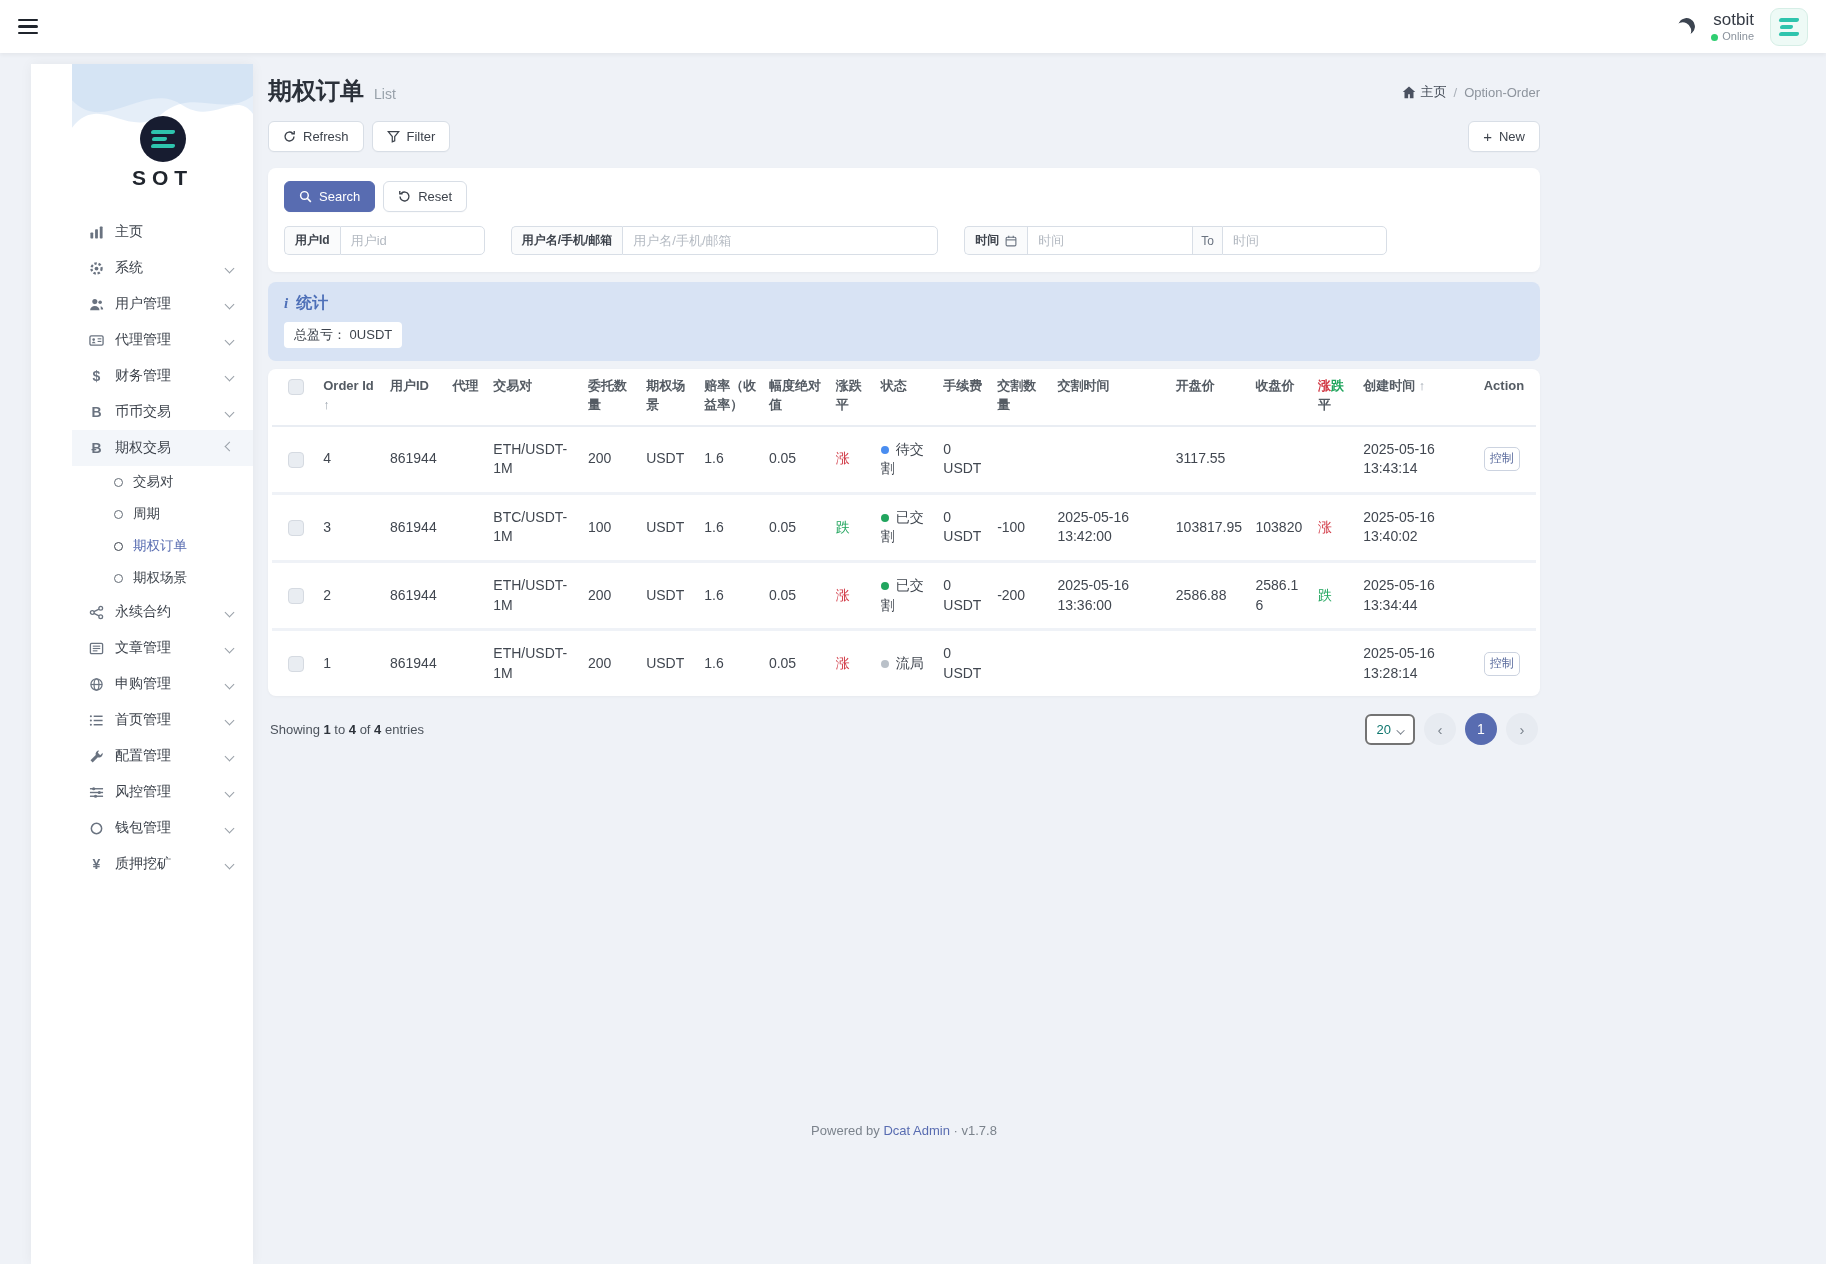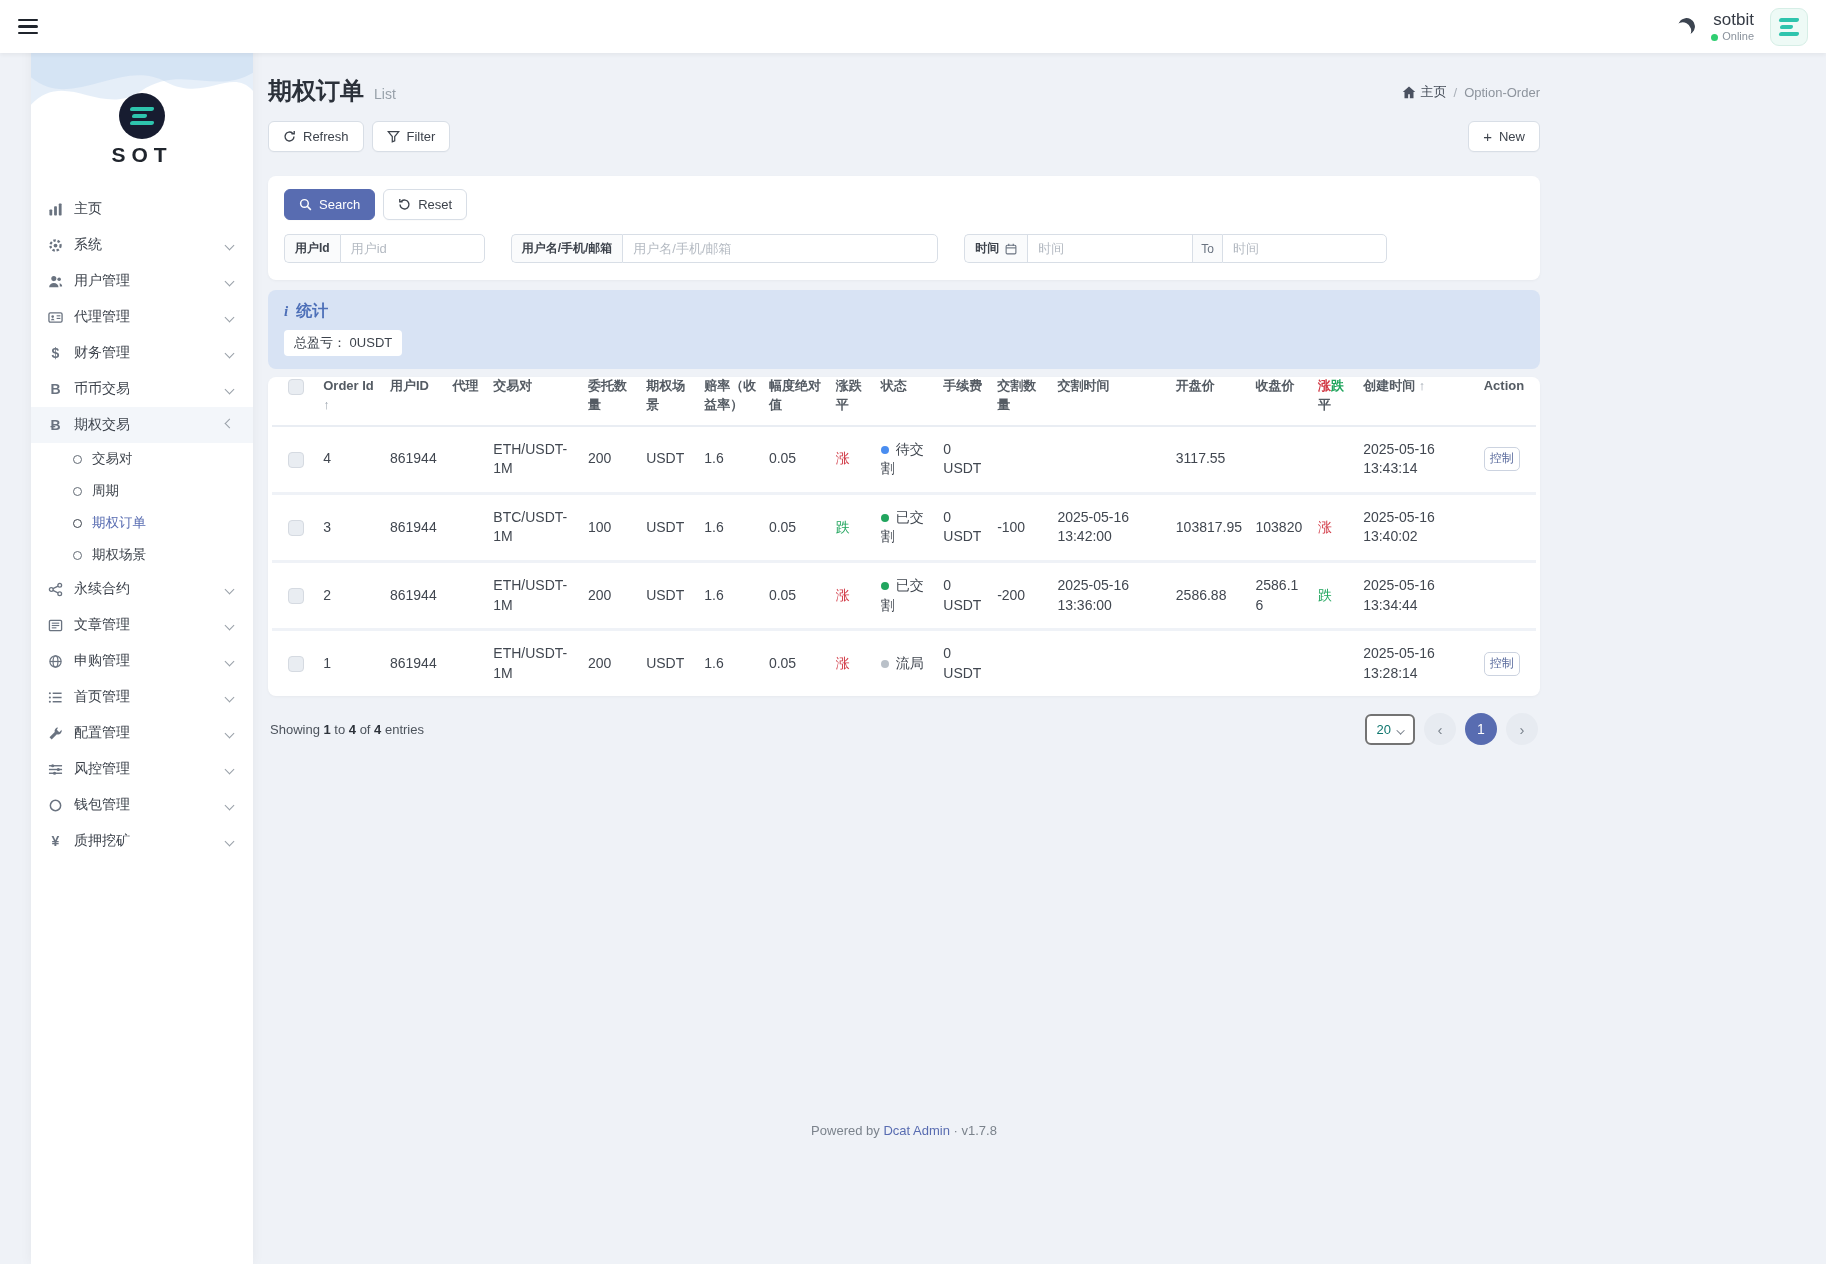--- a/index.html
+++ b/index.html
@@ -26,23 +26,24 @@
   .user-block { text-align:right; line-height:1.25; cursor:pointer; }
   .user-name { font-size:17px; color:#353b45; }
   .user-status { font-size:11px; color:#8a929c; display:flex; align-items:center; justify-content:flex-end; gap:4px; }
   .online-dot { width:7px; height:7px; border-radius:50%; background:#2fce71; display:inline-block; }
   .avatar { width:38px; height:38px; border-radius:9px; background:#eefaf6; border:1px solid #d6eee6; display:flex; flex-direction:column; align-items:center; justify-content:center; gap:3px; cursor:pointer; }
   .avatar i, .logo-circle i { display:block; height:4px; border-radius:2px; background:#2ec4ad; transform: skewX(-14deg); }
   .avatar i:nth-child(1){width:20px;} .avatar i:nth-child(2){width:13px; margin-right:5px;} .avatar i:nth-child(3){width:20px;}
 
   
   .sidebar {
-    position:absolute; top:41px; left:31px; bottom:0; width:222px;
+    position:absolute; top:64px; left:31px; bottom:0; width:222px;
     background:#fff; box-shadow:0 0 12px rgba(0,0,0,.05); z-index:10;
     overflow:hidden;
+    padding-left:41px;
   }
   .brand-area { position:relative; height:150px; }
   .waves { position:absolute; top:0; left:0; width:100%; height:100px; }
   .logo-circle { position:absolute; top:52px; left:50%; transform:translateX(-50%);
     width:46px; height:46px; border-radius:50%; background:#171c30;
     display:flex; flex-direction:column; align-items:center; justify-content:center; gap:3px; }
   .logo-circle i:nth-child(1){width:24px;} .logo-circle i:nth-child(2){width:15px; margin-right:6px;} .logo-circle i:nth-child(3){width:24px;}
   .brand-text { position:absolute; top:102px; width:100%; text-align:center;
     font-size:21px; font-weight:700; letter-spacing:6px; color:#20252d; }
 
@@ -71,42 +72,42 @@
 
   .toolbar-row { margin-top:14px; display:flex; align-items:center; gap:8px; }
   .btn { display:inline-flex; align-items:center; gap:7px; border:1px solid #d8dee6; background:#fff;
     color:#3d434c; font-size:13px; border-radius:6px; padding:7px 14px; cursor:pointer;
     font-family:inherit; box-shadow:0 1px 1px rgba(0,0,0,.02); }
   .btn svg { display:block; }
   .btn-new { margin-left:auto; }
   .btn-primary { background:#586cb1; border-color:#586cb1; color:#fff; }
 
   .card { background:#fff; border-radius:8px; box-shadow:0 1px 3px rgba(0,0,0,.04); }
-  .search-card { margin-top:24px; padding:13px 16px 17px; }
+  .search-card { margin-top:16px; padding:13px 16px 17px; }
   .filter-row { margin-top:14px; display:flex; align-items:center; gap:26px; }
   .igroup { display:inline-flex; align-items:stretch; }
   .igroup .prepend { display:inline-flex; align-items:center; gap:6px; background:#fafbfc; border:1px solid #d8dee6;
     border-right:none; border-radius:5px 0 0 5px; padding:0 10px; font-size:12px; font-weight:700; color:#3d434c; white-space:nowrap; }
   .igroup input { border:1px solid #d8dee6; padding:6px 10px; font-size:13px; color:#414750; outline:none; font-family:inherit; border-radius:0 5px 5px 0; }
   .igroup input::placeholder { color:#b4bac2; }
   .igroup .mid { border-radius:0; border-right:none; }
   .igroup .to-box { display:inline-flex; align-items:center; background:#fafbfc; border:1px solid #d8dee6; border-right:none; padding:0 8px; font-size:12px; color:#6a7380; }
   .inp-userid { width:145px; }
   .inp-user { width:316px; }
   .inp-date { width:165px; }
 
   .stats-panel { margin-top:10px; background:#d8e3f4; border-radius:8px; padding:11px 16px 13px; }
   .stats-title { display:flex; align-items:center; gap:8px; color:#4e70b8; font-size:16px; font-weight:700; }
   .info-i { font-family:"Liberation Serif", serif; font-style:italic; font-weight:700; font-size:15px; }
   .stats-badge { display:inline-block; margin-top:8px; background:#fff; border-radius:4px; padding:4px 10px; font-size:13px; color:#3d434c; }
 
   .table-card { margin-top:8px; padding:0 4px; }
   table { width:100%; border-collapse:collapse; table-layout:fixed; }
   th { text-align:left; vertical-align:top; font-size:13px; font-weight:700; color:#545b63;
-    padding:0 6px 10px; border-bottom:2px solid #e9edf3; line-height:1.45; }
+    padding:8px 6px 10px; border-bottom:2px solid #e9edf3; line-height:1.45; }
   td { font-size:14px; color:#414750; padding:13px 6px; border-bottom:3px solid #eff2f7; line-height:1.4; word-wrap:break-word; }
   tr:last-child td { border-bottom:none; }
   th:first-child, td:first-child { padding-left:16px; }
   th:nth-child(1){width:42px;}  th:nth-child(2){width:62px;}  th:nth-child(3){width:58px;}
   th:nth-child(4){width:38px;}  th:nth-child(5){width:88px;}  th:nth-child(6){width:54px;}
   th:nth-child(7){width:54px;}  th:nth-child(8){width:60px;}  th:nth-child(9){width:62px;margin-left:28px;}
   th:nth-child(10){width:42px;} th:nth-child(11){width:58px;} th:nth-child(12){width:50px;}
   th:nth-child(13){width:56px;} th:nth-child(14){width:110px;} th:nth-child(15){width:74px;}
   th:nth-child(16){width:58px;} th:nth-child(17){width:42px;} th:nth-child(18){width:112px;}
   th:nth-child(19){width:54px;}

